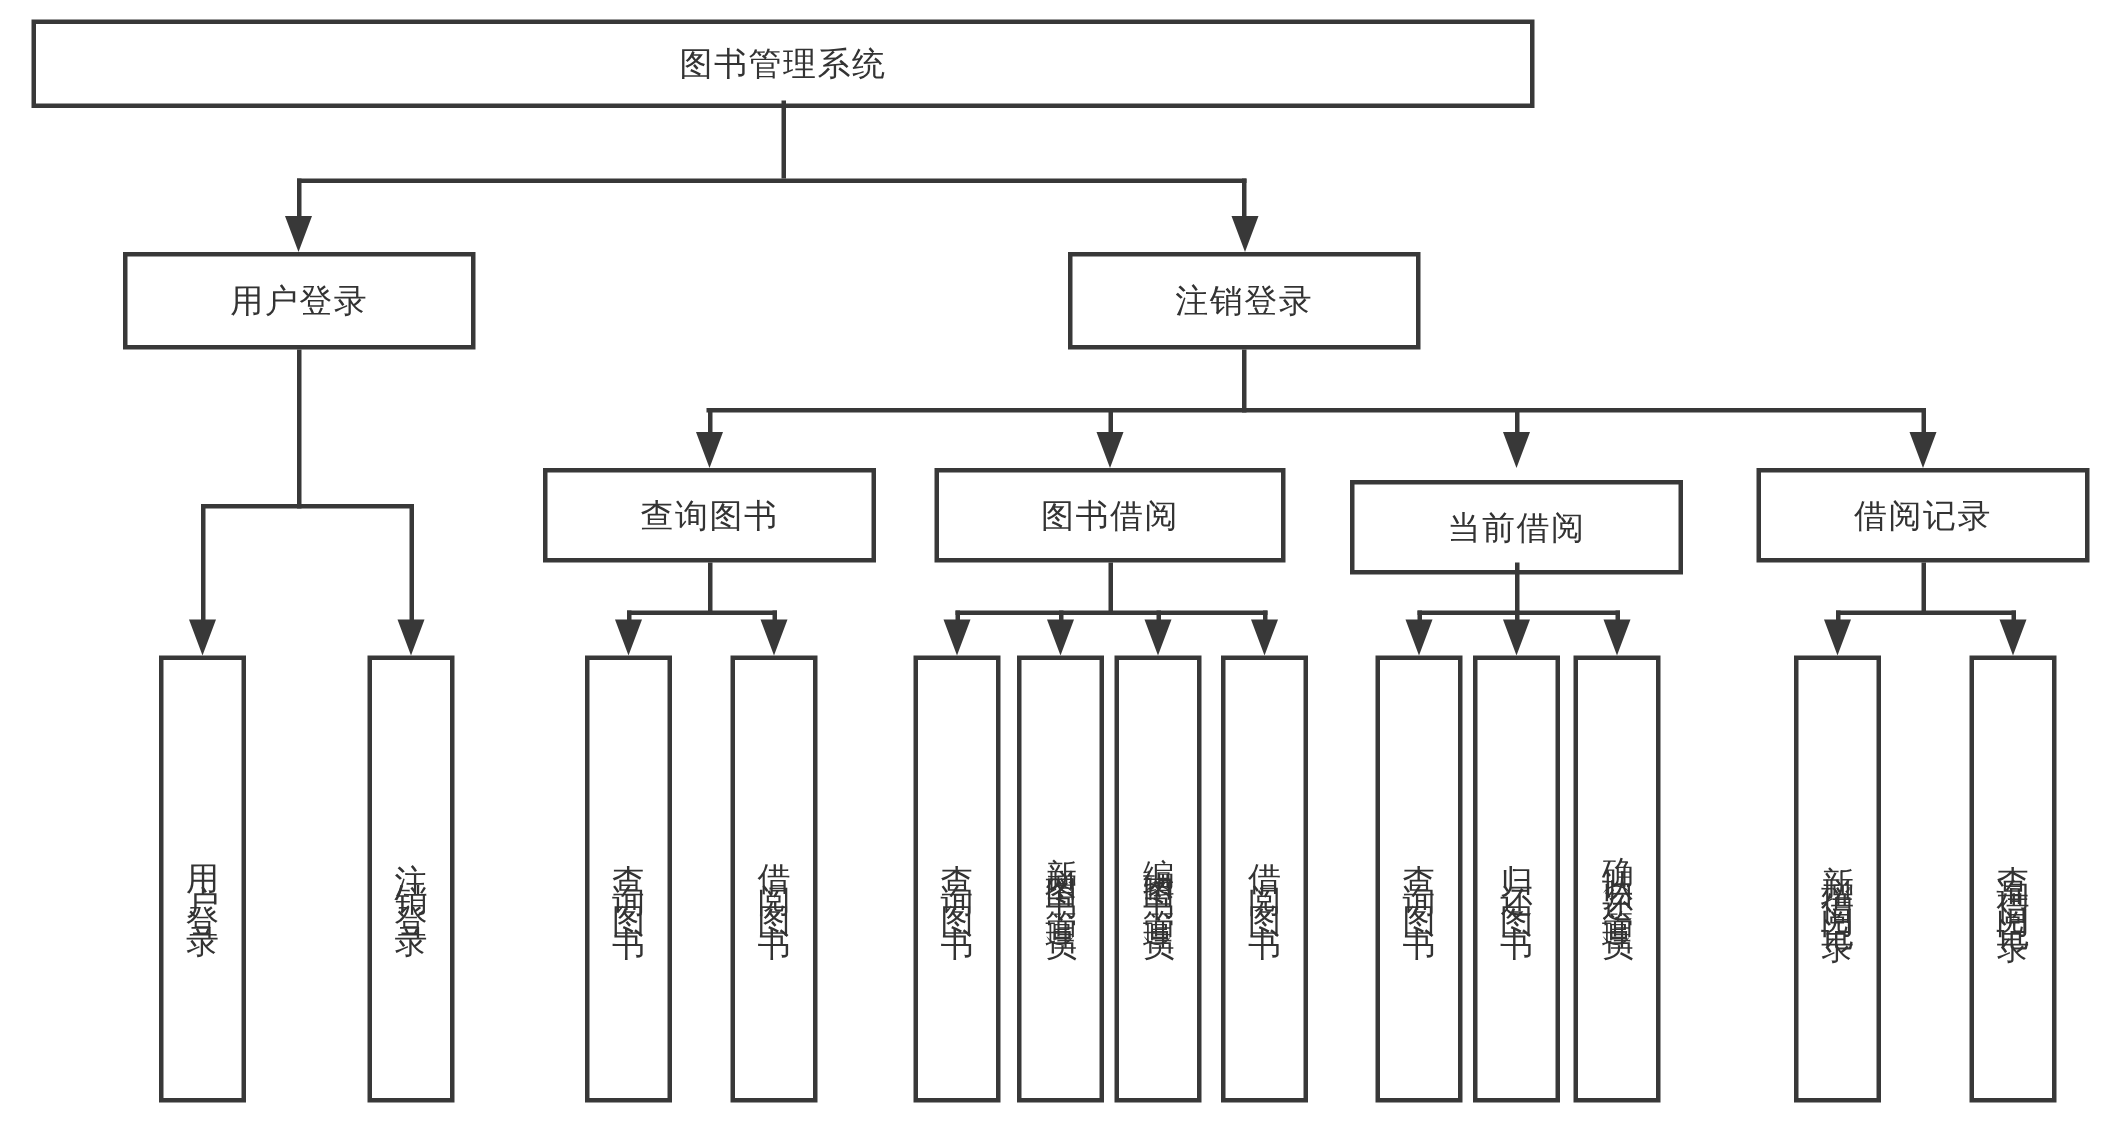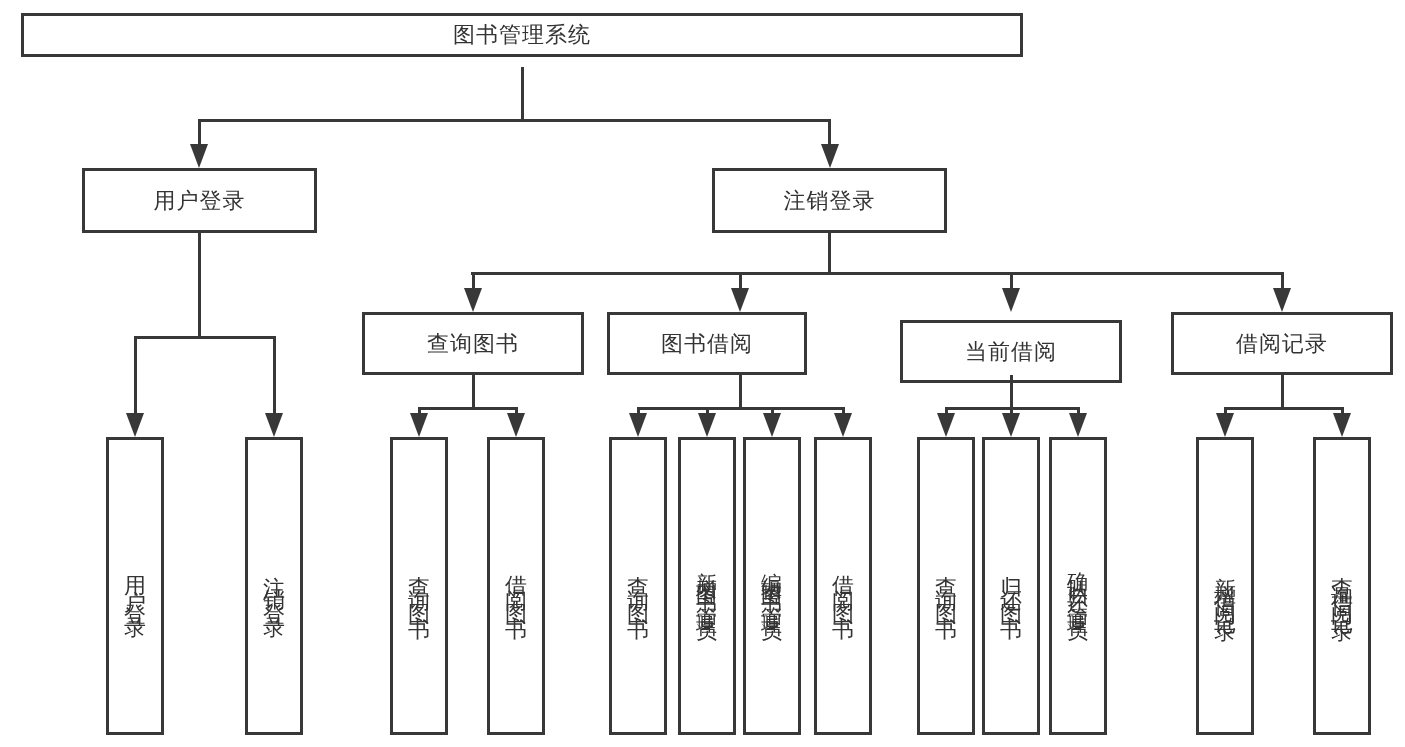--- a/index.html
+++ b/index.html
@@ -31,27 +31,27 @@
   #watermark{
     position:absolute;right:4px;bottom:6px;z-index:5;
     font-size:19px;color:#b5b5b5;letter-spacing:1px;white-space:nowrap;
   }
 </style>
 </head>
 <body>
 
 <div id="canvas">
 
-  <div class="box" style="left:21px;top:13px;width:1002px;height:44px">图书管理系统</div>
+  <div class="box" style="left:21px;top:13px;width:1002px;height:59px">图书管理系统</div>
 
   <div class="box" style="left:82px;top:168px;width:235px;height:65px">用户登录</div>
   <div class="box" style="left:712px;top:168px;width:235px;height:65px">注销登录</div>
 
   <div class="box" style="left:362px;top:312px;width:222px;height:63px">查询图书</div>
-  <div class="box" style="left:607px;top:312px;width:200px;height:63px">图书借阅</div>
+  <div class="box" style="left:623px;top:312px;width:234px;height:63px">图书借阅</div>
   <div class="box" style="left:900px;top:320px;width:222px;height:63px">当前借阅</div>
   <div class="box" style="left:1171px;top:312px;width:222px;height:63px">借阅记录</div>
 
   <div class="box leaf" style="left:106px">
     <span class="vtext vt-4">用户登录</span>
   </div>
   <div class="box leaf" style="left:245px">
     <span class="vtext vt-4">注销登录</span>
   </div>
 

